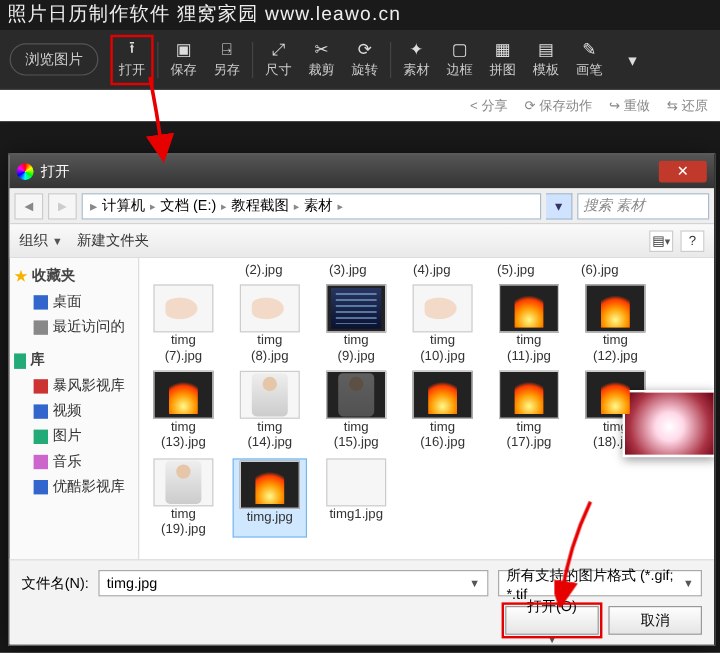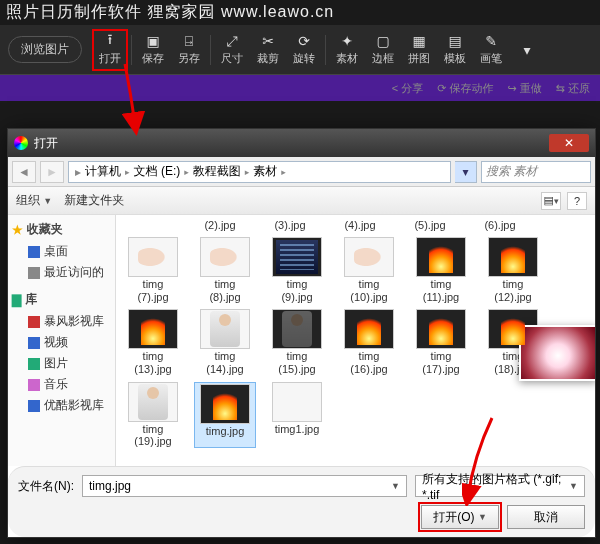--- a/index.html
+++ b/index.html
@@ -6,21 +6,21 @@
 body { width: 600px; height: 544px; background: #1a1a1a; overflow: hidden; position: relative; }
 
 .top-caption { color: #eee; font-size: 16px; padding: 2px 6px; letter-spacing: 1px; }
 .toolbar { background: #2a2a2a; height: 50px; display: flex; align-items: center; padding: 0 8px; gap: 2px; border-bottom: 1px solid #444; text-align: right; }
 .browse-btn { border: 1px solid #555; border-radius: 14px; padding: 4px 12px; color: #ccc; font-size: 12px; margin-right: 8px; }
 .tool-btn { display: flex; flex-direction: column; align-items: center; justify-content: center; width: 36px; height: 42px; color: #ccc; font-size: 11px; gap: 2px; }
 .tool-btn.highlighted { border: 2px solid #e60000; }
 .tool-icon { width: 16px; height: 16px; display: flex; align-items: center; justify-content: center; color: #ddd; font-size: 14px; }
 .tool-sep { width: 1px; height: 30px; background: #444; margin: 0 3px; }
 
-.secondbar { background: #4c1d95; height: 26px; display: flex; align-items: center; justify-content: flex-end; padding: 0 10px; font-size: 11px; gap: 14px; }
+.secondbar { background: #ffffff; height: 26px; display: flex; align-items: center; justify-content: flex-end; padding: 0 10px; font-size: 11px; gap: 14px; }
 .secondbar a { color: #888; text-decoration: none; }
 
 .arrow-anno { position: absolute; left: 105px; top: 60px; pointer-events: none; z-index: 5; }
 .arrow-anno svg { overflow: visible; }
 .arrow-anno2 { position: absolute; left: 462px; top: 416px; pointer-events: none; z-index: 50; }
 
 .dialog { position: absolute; left: 7px; top: 128px; width: 589px; height: 410px; background: #fff; border: 1px solid #333; box-shadow: 0 4px 24px rgba(0,0,0,.6); display: flex; flex-direction: column; }
 .dlg-title { height: 28px; background: linear-gradient(#555,#333); display: flex; align-items: center; padding: 0 6px; color: #fff; font-size: 12px; }
 .dlg-title-icon { width: 14px; height: 14px; border-radius: 50%; background: conic-gradient(red,yellow,lime,cyan,blue,magenta,red); margin-right: 6px; }
 .dlg-close { margin-left: auto; width: 40px; height: 18px; background: #c0392b; color: #fff; display: flex; align-items: center; justify-content: center; border-radius: 2px; font-size: 12px; }
@@ -53,25 +53,25 @@
 .flame { width: 24px; height: 32px; background: radial-gradient(circle at 50% 80%, #fffa8a 0%, #ff9a00 35%, #ff3c00 60%, transparent 72%); filter: blur(.4px); }
 .hand { width: 30px; height: 22px; background: radial-gradient(ellipse at 40% 50%, #f3d9c8 0%, #f3d9c8 55%, transparent 60%); border-radius: 40%; }
 .building { width: 42px; height: 34px; background: linear-gradient(#28355f,#0a1230); position: relative; }
 .building::after { content:""; position:absolute; inset:4px; background: repeating-linear-gradient(#9cf 0 2px, transparent 2px 5px); opacity:.5; }
 .person { width: 30px; height: 36px; background: linear-gradient(#eee,#ccc); border-radius: 4px; position: relative; }
 .person::after { content:""; position:absolute; left:9px; top:3px; width:12px; height:12px; background:#e6c6a8; border-radius:50%; }
 .filename { text-align: center; line-height: 1.15; }
 
 .big-preview { position: absolute; right: -2px; top: 110px; width: 78px; height: 56px; border: 2px solid #fff; box-shadow: 0 2px 8px rgba(0,0,0,.4); background: radial-gradient(circle at 50% 55%, #fff 0%, #ffd9e8 25%, #a34 70%, #601 100%); }
 
-.dlg-bottom { border-top: 1px solid #ddd; padding: 8px 10px; display: flex; flex-direction: column; gap: 8px; font-size: 12px; background: #f3f3f3; border-radius: 17px; }
+.dlg-bottom { border-top: 1px solid #ddd; padding: 8px 10px; display: flex; flex-direction: column; gap: 8px; font-size: 12px; background: #f3f3f3; }
 .row { display: flex; align-items: center; gap: 8px; }
 .file-input { flex: 1; height: 22px; border: 1px solid #aaa; background: #fff; display: flex; align-items: center; padding: 0 6px; justify-content: space-between; }
 .filter-sel { width: 170px; height: 22px; border: 1px solid #aaa; background: #fff; display: flex; align-items: center; padding: 0 6px; justify-content: space-between; }
-.btn { width: 78px; height: 24px; border: 1px solid #999; background: linear-gradient(#fefefe,#e5e5e5); display: flex; align-items: center; justify-content: center; }
+.btn { width: 78px; height: 24px; border: 1px solid #999; background: linear-gradient(#fefefe,#e5e5e5); display: flex; align-items: center; justify-content: center; flex-direction: column; }
 .btn.primary-anno { outline: 2px solid #e60000; outline-offset: 1px; }
 .btn-row { display: flex; justify-content: flex-end; gap: 8px; }
 
 .dd { font-size: 9px; color: #555; }
 </style>
 </head>
 <body>
 
 <div class="top-caption">照片日历制作软件  狸窝家园  www.leawo.cn</div>
 

